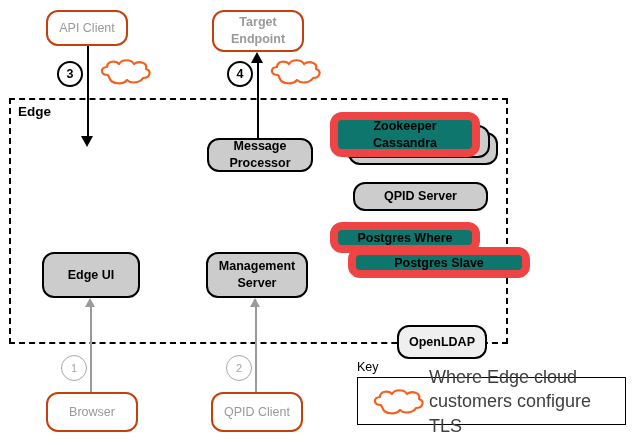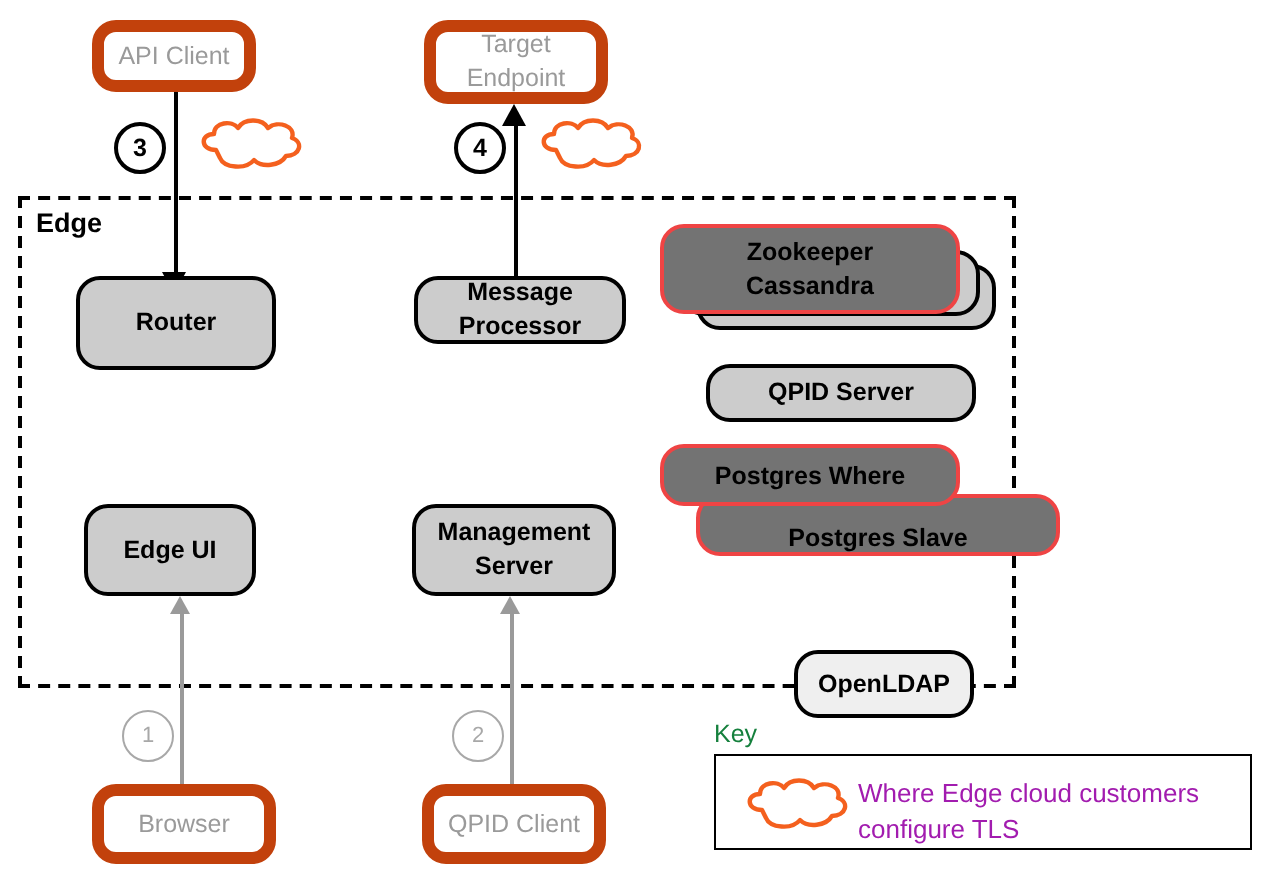--- a/index.html
+++ b/index.html
@@ -33,21 +33,21 @@
     border: 2px solid #000000;
     border-radius: 12px;
   }
   .comp.light {
     background: #efefef;
     margin-top: 32px;
   }
   
   .actor {
     background: #ffffff;
-    border: 6px solid #c2410c;
+    border: 2px solid #c2410c;
     border-radius: 12px;
     color: #9a9a9a;
     font-weight: normal;
     font-size: 12.5px;
   }
   
   #edge-box {
     position: absolute;
     left: 9px;
     top: 98px;
@@ -122,78 +122,78 @@
   }
   .stack .layer {
     position: absolute;
     background: #cccccc;
     border: 2px solid #000000;
     border-radius: 12px;
     box-sizing: border-box;
   }
   .stack .front {
     position: absolute;
-    background: #737373;
-    border: 2px solid #ef4444;
+    background: #0f766e;
+    border: 8px solid #ef4444;
     border-radius: 12px;
     box-sizing: border-box;
     display: flex;
     align-items: center;
     justify-content: center;
     font-weight: bold;
     font-size: 12.5px;
     color: #000;
   }
 
   
   .cloud {
     position: absolute;
   }
   
   #key-label {
     position: absolute;
     left: 357px;
     top: 360px;
     font-size: 12.5px;
-    color: #15803d;
+    color: #000000;
   }
   #key-box {
     position: absolute;
     left: 357px;
     top: 377px;
     width: 269px;
     height: 48px;
     border: 1.4px solid #000000;
     background: #ffffff;
     box-sizing: border-box;
   }
   #key-text {
     position: absolute;
     left: 429px;
-    top: 388px;
+    top: 365px;
     width: 190px;
-    font-size: 13px;
-    color: #a21caf;
+    font-size: 18px;
+    color: #404040;
     line-height: 1.35;
   }
 </style>
 </head>
 <body>
 
 <div id="canvas">
 
   <div id="edge-box"></div>
   <div id="edge-label">Edge</div>
 
   <div class="node actor" style="left:46px; top:10px; width:82px; height:36px;">
     <span>API Client</span>
   </div>
 
   <div class="node actor" style="left:212px; top:10px; width:92px; height:42px;">
-    <span style="white-space:pre-line;">Target
+    <span style="white-space:pre-line;font-weight:bold;">Target
 Endpoint</span>
   </div>
 
   <div class="vline dark" style="left:87px; top:46px; height:95px;"></div>
   <div class="arrowhead arrow-down dark" style="left:81px; top:136px;"></div>
 
   <div class="vline dark" style="left:257px; top:61px; height:80px;"></div>
   <div class="arrowhead arrow-up dark" style="left:251px; top:52px;"></div>
 
   <div class="numcircle dark" style="left:57px; top:61px;">
@@ -210,30 +210,27 @@
     </svg>
   </div>
 
   <div class="cloud" style="left:268px; top:58px;">
     <svg width="54" height="28" viewBox="0 0 54 28" aria-hidden="true">
       <path d="M10 17 C2 17 2 9 9 9 C9 3 18 2 21 6 C24 1 33 1 36 6 C41 2 50 5 48 11
                C54 13 52 20 45 20 C42 25 33 26 29 22 C25 27 14 26 12 21 Z" fill="#ffffff" stroke="#f4601e" stroke-width="2.2" stroke-linejoin="round"></path>
     </svg>
   </div>
 
-  <div class="node comp" style="left:38px; top:138px; width:100px; height:47px;">
-    <span>Router</span>
-  </div>
 
   <div class="node comp" style="left:207px; top:138px; width:106px; height:34px;">
     <span style="white-space:pre-line;">Message
 Processor</span>
   </div>
 
-  <div class="node comp" style="left:42px; top:252px; width:86px; height:46px;align-items:center;">
+  <div class="node comp" style="left:42px; top:252px; width:98px; height:46px;align-items:center;">
     <span>Edge UI</span>
   </div>
 
   <div class="node comp" style="left:206px; top:252px; width:102px; height:46px;">
     <span style="white-space:pre-line;">Management
 Server</span>
   </div>
 
   <div class="stack" style="left:330px; top:112px; width:170px; height:60px;">
     <div class="layer" style="left:18px; top:20px; width:150px; height:33px;"></div>

